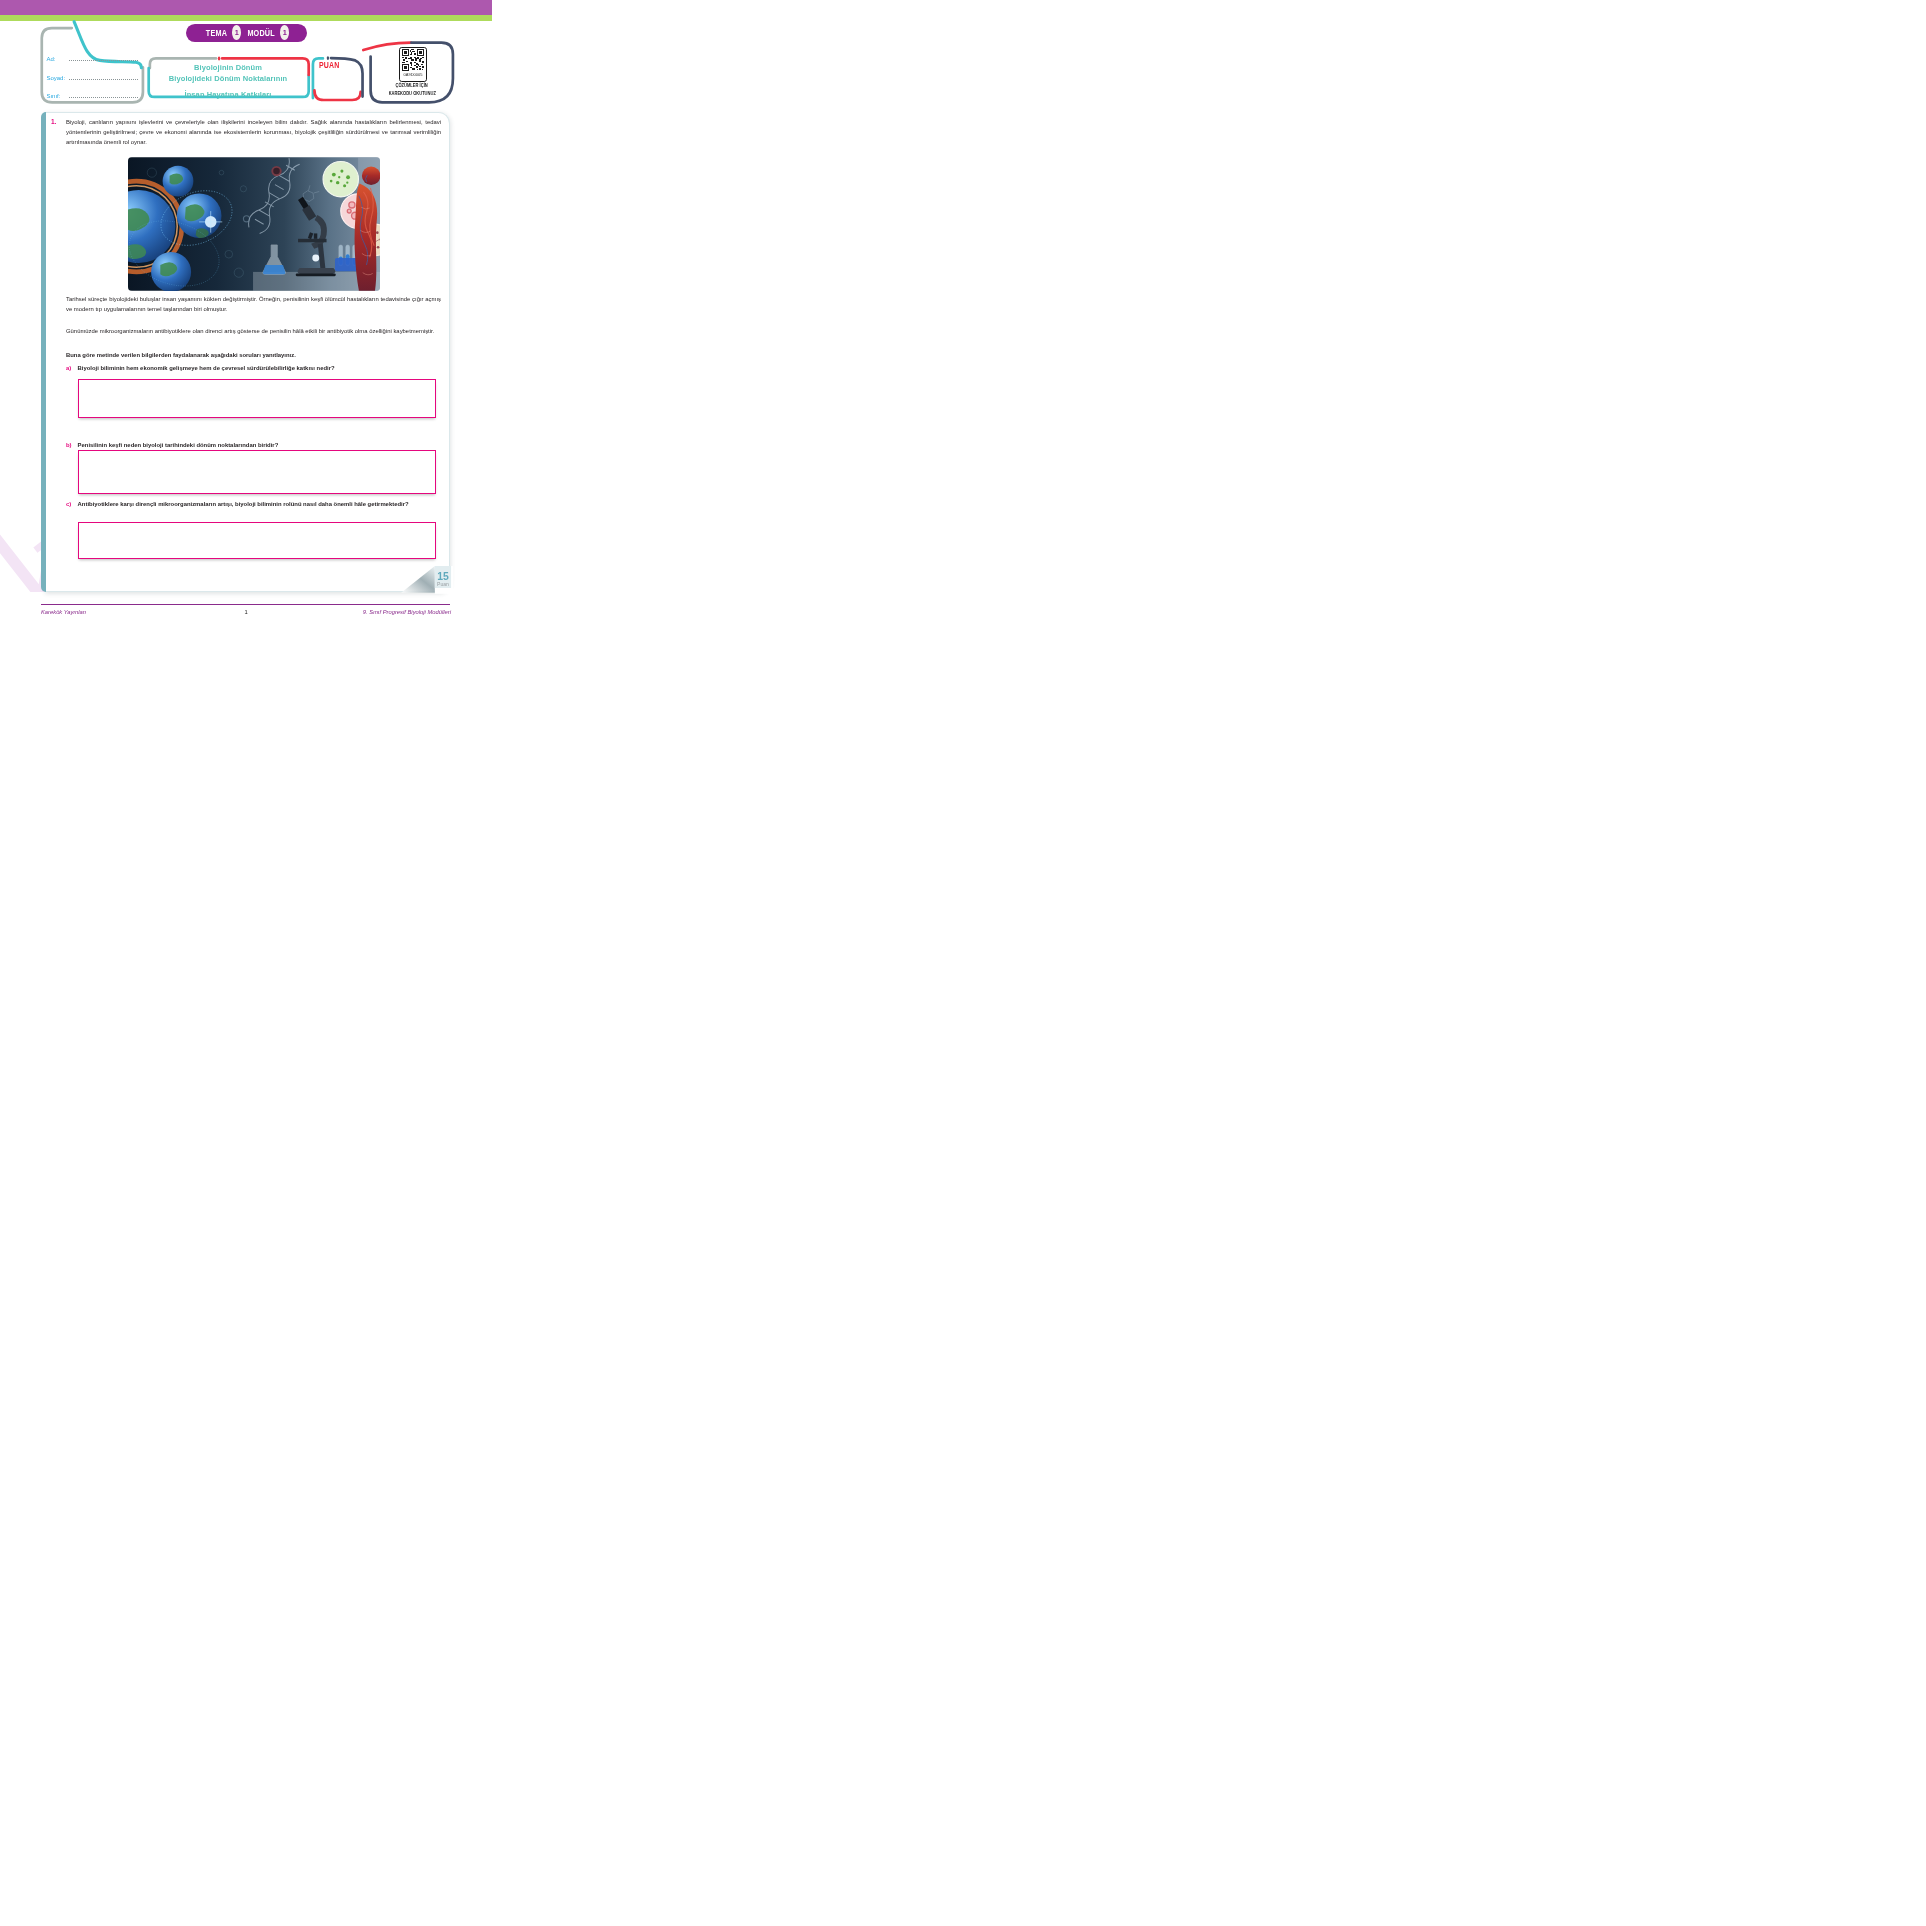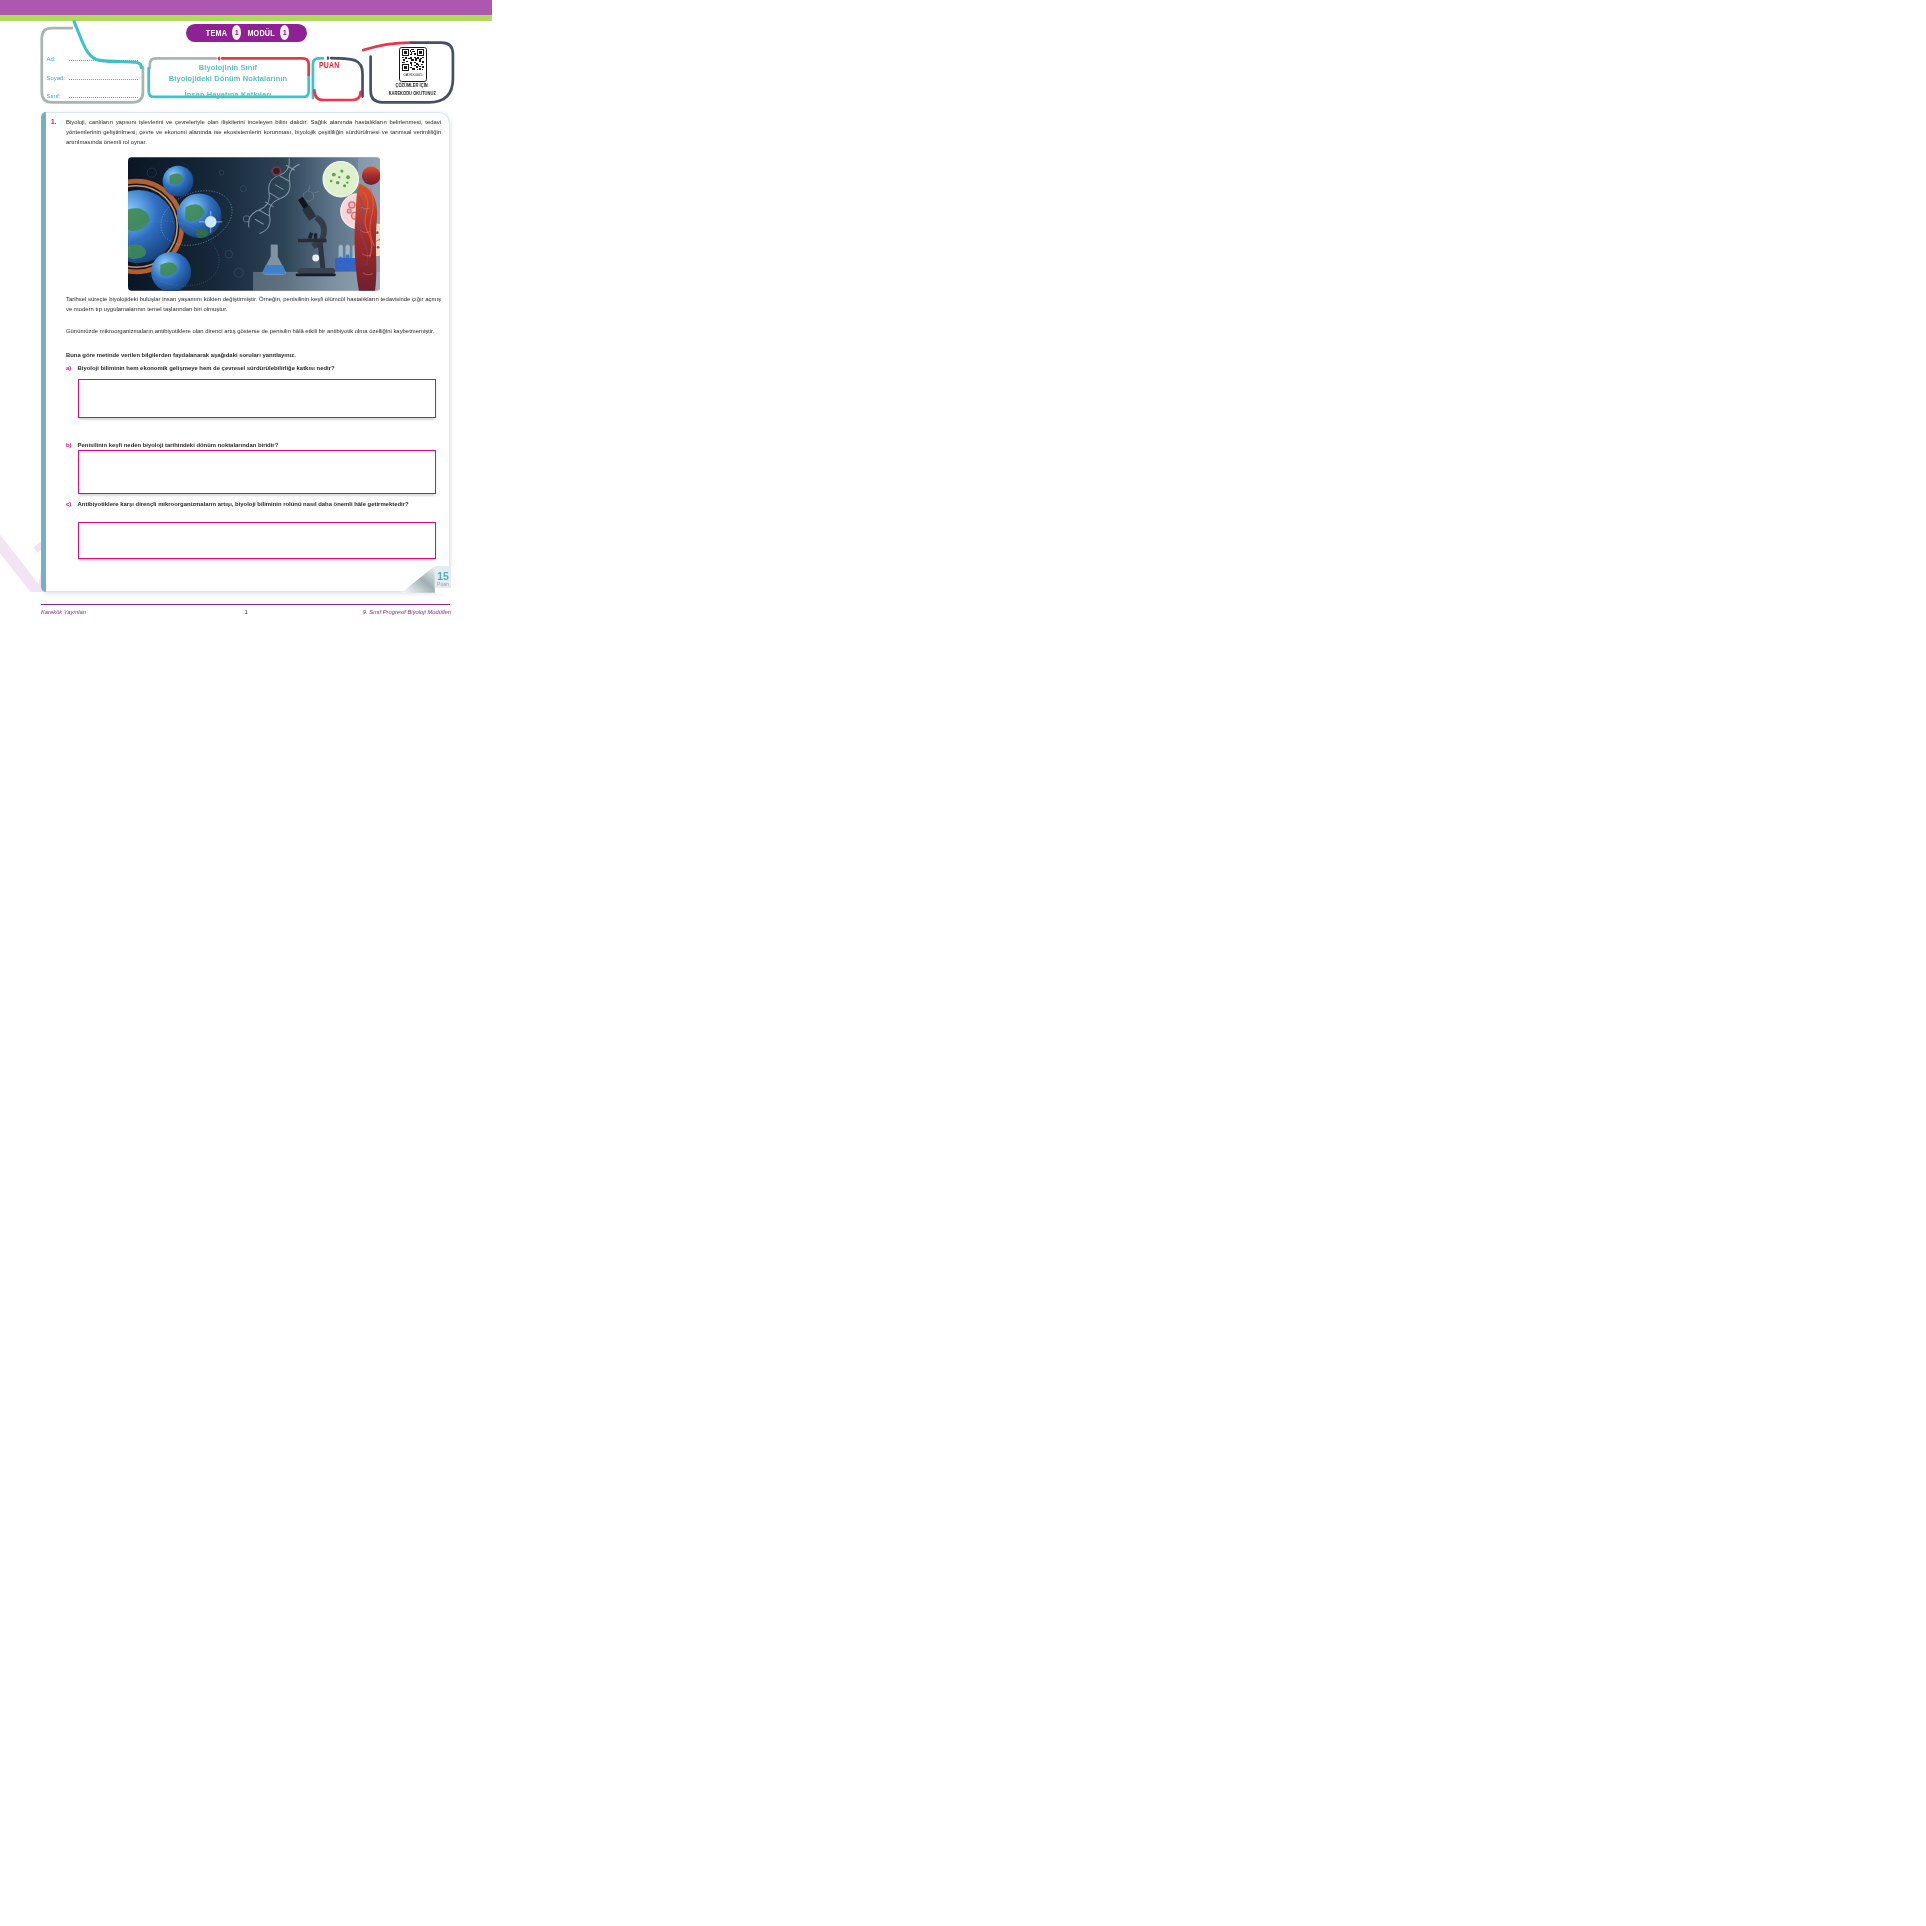--- a/index.html
+++ b/index.html
@@ -97,21 +97,21 @@
   </div>
 
   <div class="abs" id="tm-badge">
     <span class="bt">TEMA</span>
     <span class="oval">1</span>
     <span class="bt">MODÜL</span>
     <span class="oval">1</span>
   </div>
 
   <div class="abs" id="title-box">
-    <div class="tl" style="top:3.9px;">Biyolojinin Sınıf</div>
+    <div class="tl" style="top:3.9px;">Biyolojinin Dönüm</div>
     <div class="tl" style="top:14.6px;text-align:center;">Biyolojideki Dönüm Noktalarının</div>
     <div class="tl" style="top:31px;">İnsan Hayatına Katkıları</div>
   </div>
 
   <div class="abs" id="puan-label">PUAN</div>
 
   <div class="abs" id="qr-frame">
     <svg width="22" height="22" viewBox="0 0 21 21" style="margin-top:1.2px" shape-rendering="crispEdges">
       <rect width="21" height="21" fill="#fff"></rect>
       <g fill="#1a1a1a">

